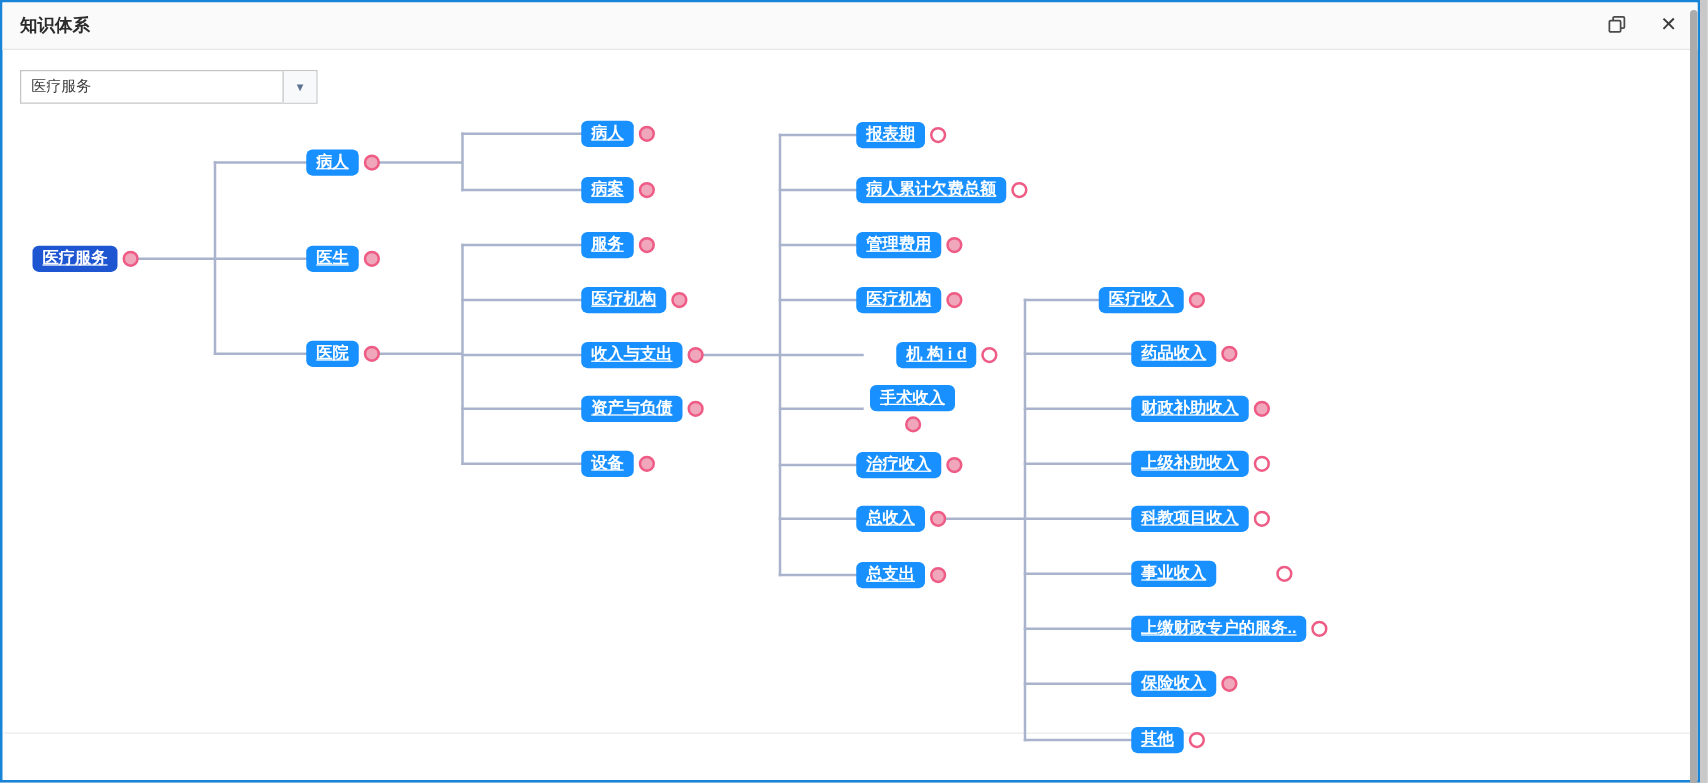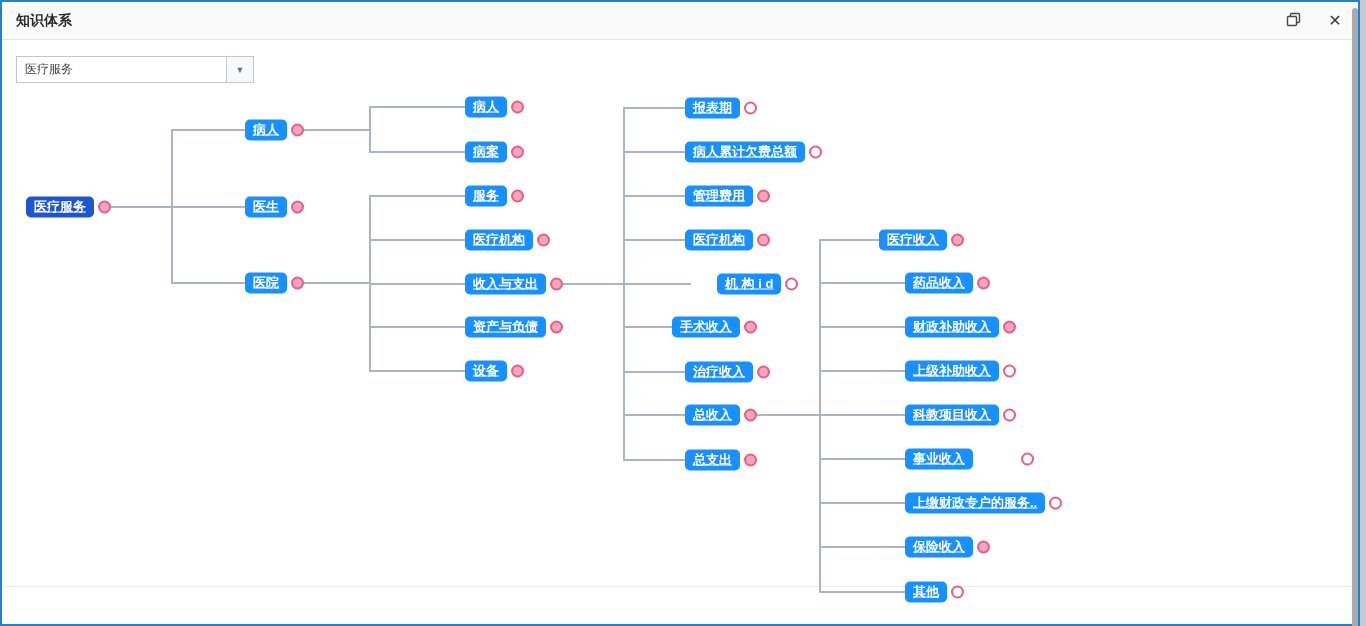--- a/index.html
+++ b/index.html
@@ -125,21 +125,21 @@
         <span class="handle"></span>
       </div>
       <div class="node" style="left: 683px; top: 199px;">
         <span class="box">医疗机构</span>
         <span class="handle"></span>
       </div>
       <div class="node" style="left: 683px; top: 243px; margin-left: 32px;">
         <span class="box">机 构 i d</span>
         <span class="handle hollow"></span>
       </div>
-      <div class="node" style="left: 670px; top: 286px;">
+      <div class="node" style="left: 694px; top: 286px; flex-direction: column;">
         <span class="box">手术收入</span>
         <span class="handle"></span>
       </div>
       <div class="node" style="left: 683px; top: 331px;">
         <span class="box">治疗收入</span>
         <span class="handle"></span>
       </div>
       <div class="node" style="left: 683px; top: 374px;">
         <span class="box">总收入</span>
         <span class="handle"></span>

